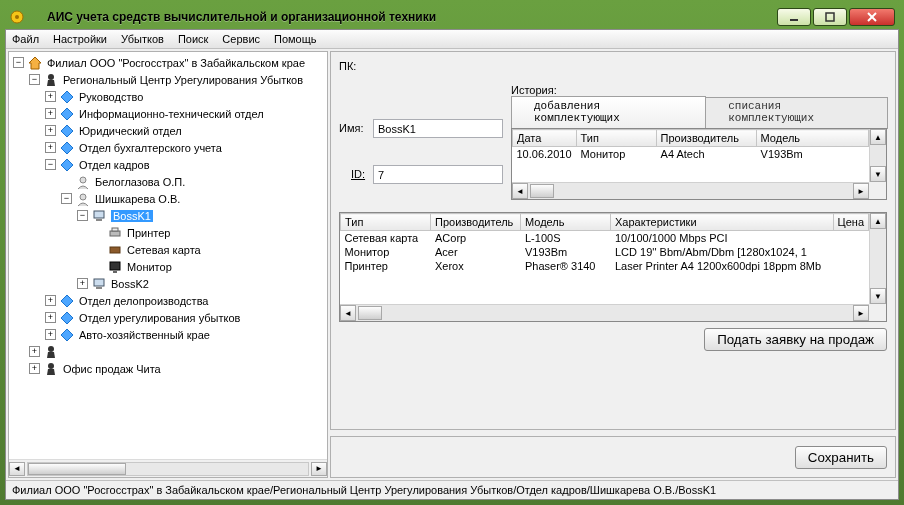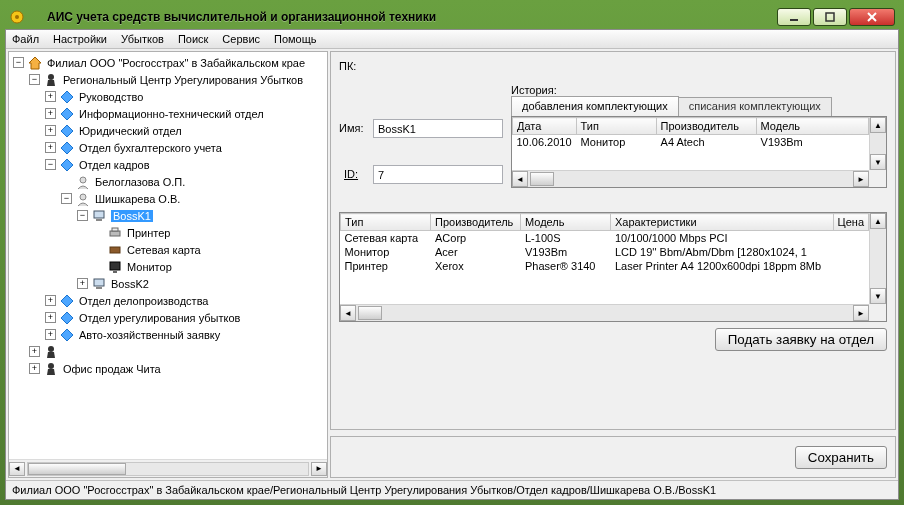--- a/index.html
+++ b/index.html
@@ -36,22 +36,22 @@
   .hscroll .thumb{ position:absolute; left:0; top:0; height:100%; width:35%; background:linear-gradient(#fdfdfd,#cfcfcf); border:1px solid #a8a8a8;}
   .hscroll .arrow{ width:16px; height:14px; border:1px solid #a8a8a8; background:linear-gradient(#fdfdfd,#dcdcdc); display:flex;align-items:center;justify-content:center; font-size:8px;}
 
   .rightpane { flex:1; margin:2px 2px 2px 0; display:flex; flex-direction:column; gap:6px; }
   .panel { border:1px solid #b0b0b0; background:#f0f0f0; padding:8px; position:relative; }
   .panel.flex1{ flex:1; min-height:0; }
   .lbl { position:absolute; }
   .txtbox { border:1px solid #abadb3; background:#fff; height:19px; padding:1px 4px; font-size:11px; }
   .group { position:absolute; }
   .tabstrip { display:flex; }
-  .tab { border:1px solid #a0a0a0; border-bottom:none; padding:3px 10px 4px; background:linear-gradient(#fff,#f0f0f0);
-         margin-right:-1px; cursor:pointer; position:relative; }
+  .tab { border:1px solid #a0a0a0; border-bottom:none; padding:3px 22px 4px; background:linear-gradient(#fff,#f0f0f0);
+         margin-right:-1px; cursor:pointer; position:relative;font-family:Liberation Mono, monospace; }
   .tab.inactive { background:#ebebeb; color:#333; top:1px; padding-top:2px; padding-bottom:3px;}
   .gridwrap { border:1px solid #888; background:#fff; position:relative; }
   .grid { width:100%; border-collapse:collapse; font-size:11px; }
   .grid th { background:linear-gradient(#fdfdfd,#e8e8e8); border:1px solid #c5c5c5; padding:2px 4px; text-align:left; font-weight:normal; cursor:pointer;}
   .grid td { padding:1px 4px; border-right:1px solid transparent; }
   .vsb { position:absolute; right:0; top:0; width:17px; bottom:17px; background:#f0f0f0; border-left:1px solid #d0d0d0; display:flex; flex-direction:column;}
   .vsb .arrow,.hsb .arrow{ height:16px; width:100%; border:1px solid #a8a8a8; background:linear-gradient(#fdfdfd,#dcdcdc); display:flex;align-items:center;justify-content:center;font-size:8px;}
   .vsb .track{ flex:1; background:#e8e8e8;}
   .hsb { position:absolute; left:0; right:17px; bottom:0; height:17px; background:#f0f0f0; border-top:1px solid #d0d0d0; display:flex;}
   .hsb .arrow{ width:16px; height:100%; }
@@ -292,21 +292,21 @@
               <span class="tlabel">Отдел урегулирования убытков</span>
             </div>
           <div class="tree-row">
               <span class="pad" style="width:32px"></span>
               <span class="expander">+</span>
               <span class="ticon">
                 <svg width="14" height="14">
                   <polygon points="7,1 13,7 7,13 1,7" fill="#4da6ff" stroke="#1a75d1"></polygon>
                 </svg>
               </span>
-              <span class="tlabel">Авто-хозяйственный заявку</span>
+              <span class="tlabel">Авто-хозяйственный крае</span>
             </div>
 
           <div class="tree-row">
               <span class="pad" style="width:16px"></span>
               <span class="expander">+</span>
               <span class="ticon">
                 <svg width="14" height="14">
                   <ellipse cx="7" cy="4" rx="3" ry="3" fill="#333"></ellipse>
                   <path d="M4 7 L10 7 L11 13 L3 13 Z" fill="#333"></path>
                 </svg>
@@ -334,21 +334,21 @@
         </div>
       </div>
 
       <div class="rightpane">
         <div class="panel flex1" style="min-height:300px;">
           <div class="lbl" style="left:8px; top:8px;">ПК:</div>
 
           <div class="lbl" style="left:8px; top:70px;">Имя:</div>
           <input class="txtbox" style="position: absolute; left: 42px; top: 67px; width: 130px;" value="BossK1">
 
-          <div class="lbl" style="left:13px; top:116px;text-decoration:underline;">ID:</div>
+          <div class="lbl" style="left:20px; top:116px;text-decoration:underline;">ID:</div>
           <input class="txtbox" style="position: absolute; left: 42px; top: 113px; width: 130px;" value="7">
 
           <div class="group" style="left:180px; top:32px; right:8px;">
             <div>История:</div>
             <div class="tabstrip">
               <div class="tab">добавления комплектующих</div>
               <div class="tab inactive">списания комплектующих</div>
             </div>
             <div class="gridwrap" style="height:72px; padding-right:17px; padding-bottom:17px;">
               <table class="grid">
@@ -429,21 +429,21 @@
               <div class="hsb">
                   <div class="arrow">◄</div>
                   <div class="track">
                     <div class="thumb"></div>
                   </div>
                   <div class="arrow">►</div>
                 </div>
               <div class="corner"></div>
             </div>
             <div class="btnrow">
-              <button class="btn">Подать заявку на отдел</button>
+              <button class="btn">Подать заявку на продаж</button>
             </div>
           </div>
         </div>
 
         <div class="panel" style="height:42px; display:flex; justify-content:flex-end; align-items:center;">
           <button class="btn">Сохранить</button>
         </div>
       </div>
     </div>
 

